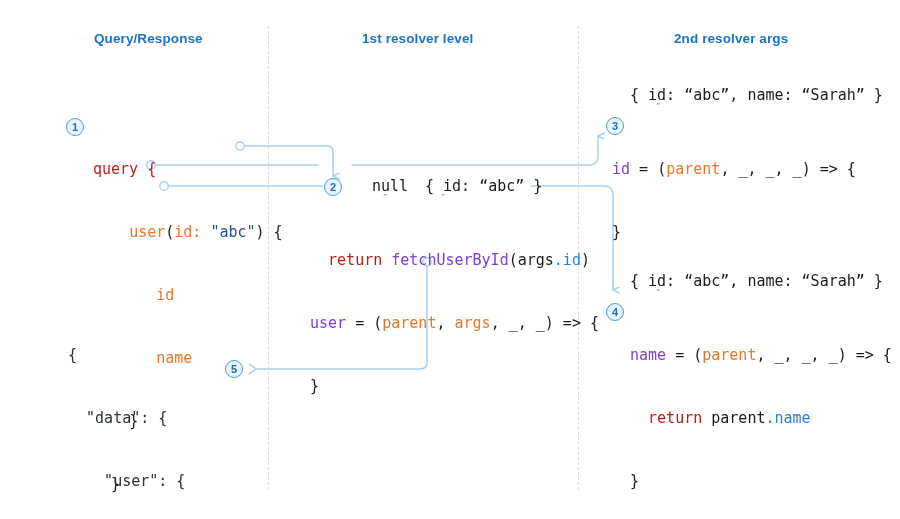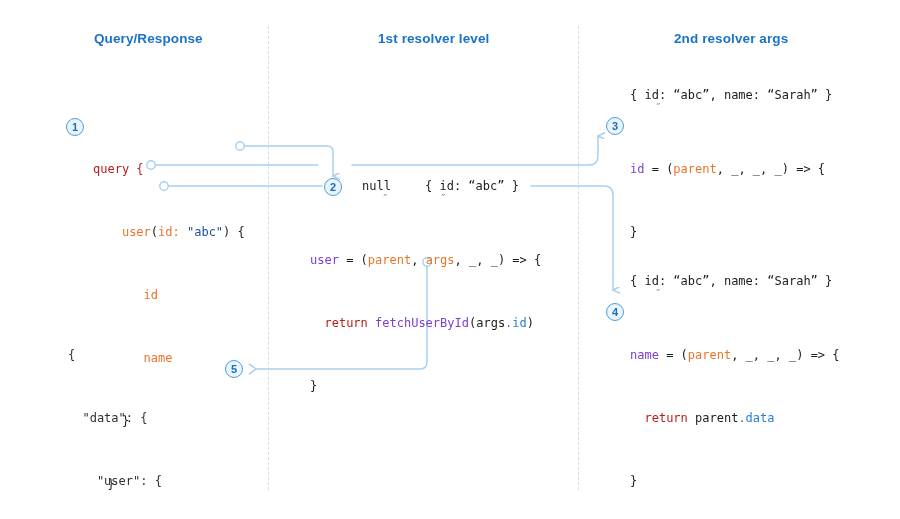--- a/index.html
+++ b/index.html
@@ -25,21 +25,21 @@
     letter-spacing: 0.1px;
   }
   .divider {
     position: absolute;
     width: 0;
     border-left: 1.4px dashed #d9dde2;
   }
   .code {
     position: absolute;
     font-family: "DejaVu Sans Mono", monospace;
-    font-size: 12px;
+    font-size: 15px;
     line-height: 21px;
     color: #1c1c1c;
     white-space: pre;
   }
   .step {
     position: absolute;
     width: 18px;
     height: 18px;
     border-radius: 50%;
     border: 1.4px solid #4a9fe0;
@@ -74,21 +74,21 @@
   .k-purple { color: #7b3fd1; }
   .k-lblue { color: #2a7fd4; }
   .k-dark { color: #1c1c1c; }
 </style>
 </head>
 <body>
 
 <div id="canvas">
 
   <div class="col-header" style="left:94px; top:31px;">Query/Response</div>
-  <div class="col-header" style="left:378px; top:31px;">1st resolver level</div>
+  <div class="col-header" style="left:362px; top:31px;">1st resolver level</div>
   <div class="col-header" style="left:674px; top:31px;">2nd resolver args</div>
 
   <div class="divider" style="left:268px; top:26px; height:464px;"></div>
   <div class="divider" style="left:578px; top:26px; height:464px;"></div>
 
   <svg class="wires" viewBox="0 0 900 519">
     <defs>
       <marker id="arrowDown" markerWidth="10" markerHeight="10" refX="3.2" refY="7.4" orient="auto" markerUnits="userSpaceOnUse">
         <path d="M0,1 L3.2,7.4 L6.4,1" fill="none" stroke="#a9cfed" stroke-width="1.5" stroke-linecap="round" stroke-linejoin="round"></path>
       </marker>
@@ -141,42 +141,42 @@
     <div>{</div>
     <div>  "data": {</div>
     <div>    "user": {</div>
     
     
     
     
     
   </div>
 
-  <div class="code" style="left:362px; top:176px;">null</div>
+  <div class="code" style="left:372px; top:176px;">null</div>
   <div class="tickmark" style="left:382px; top:193px;">″</div>
 
   <div class="code" style="left:425px; top:176px;">{ id: “abc” }</div>
   <div class="tickmark" style="left:440px; top:193px;">″</div>
 
   <div class="code" style="left:310px; top:208px;">
+    <div><span>  </span><span class="k-red">return</span><span> </span><span class="k-purple">fetchUserById</span><span class="k-dark">(</span><span class="k-dark">args</span><span class="k-lblue">.id</span><span class="k-dark">)</span></div>
     <div><span class="k-purple">user</span><span class="k-dark"> = (</span><span class="k-orange">parent</span><span class="k-dark">, </span><span class="k-orange">args</span><span class="k-dark">, _, _) =&gt; {</span></div>
-    <div><span>  </span><span class="k-red">return</span><span> </span><span class="k-purple">fetchUserById</span><span class="k-dark">(</span><span class="k-dark">args</span><span class="k-lblue">.id</span><span class="k-dark">)</span></div>
     <div><span class="k-dark">}</span></div>
   </div>
 
   <div class="code" style="left:630px; top:85px;">{ id: “abc”, name: “Sarah” }</div>
   <div class="tickmark" style="left:655px; top:102px;">″</div>
 
-  <div class="code" style="left:630px; top:117px;">
+  <div class="code" style="left:612px; top:117px;">
     <div><span class="k-purple">id</span><span class="k-dark"> = (</span><span class="k-orange">parent</span><span class="k-dark">, _, _, _) =&gt; {</span></div>
     <div><span class="k-dark">}</span></div>
   </div>
 
   <div class="code" style="left:630px; top:271px;">{ id: “abc”, name: “Sarah” }</div>
   <div class="tickmark" style="left:655px; top:288px;">″</div>
 
   <div class="code" style="left:630px; top:303px;">
     <div><span class="k-purple">name</span><span class="k-dark"> = (</span><span class="k-orange">parent</span><span class="k-dark">, _, _, _) =&gt; {</span></div>
-    <div><span>  </span><span class="k-red">return</span><span class="k-dark"> parent</span><span class="k-lblue">.data</span></div>
+    <div><span>  </span><span class="k-red">return</span><span class="k-dark"> parent</span><span class="k-lblue">.name</span></div>
     <div><span class="k-dark">}</span></div>
   </div>
 
 </div>
 
 </body></html>

